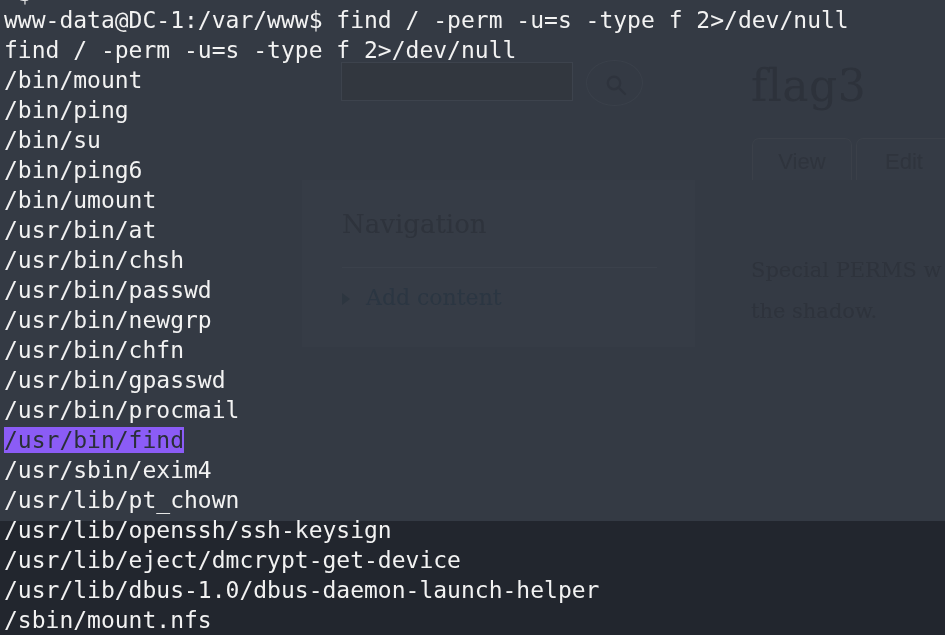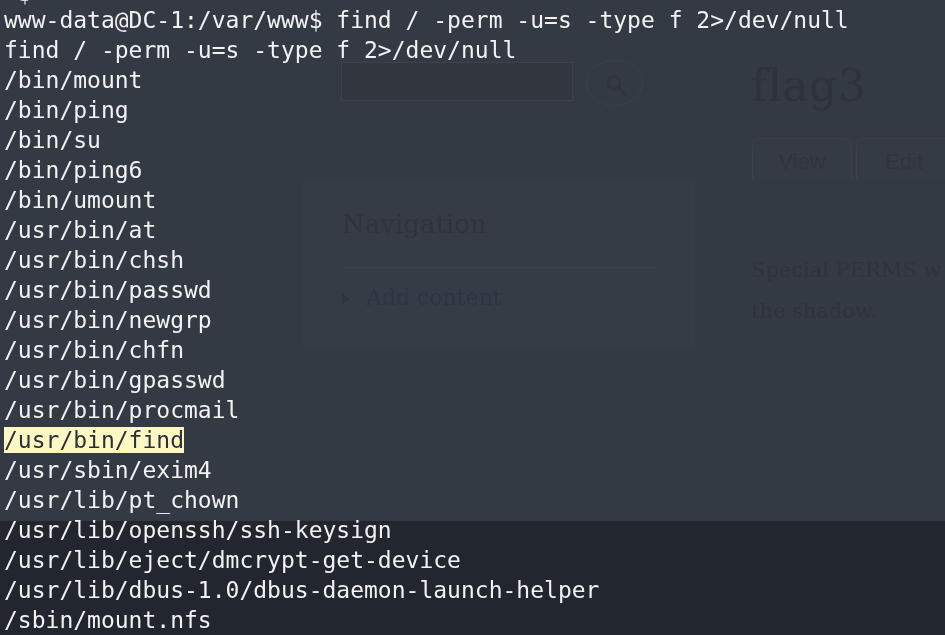--- a/index.html
+++ b/index.html
@@ -192,21 +192,21 @@
     white-space: pre;
     border-radius: 24px;
   }
   .tline {
     position: absolute;
     left: 4px;
     height: 30px;
     white-space: pre;
   }
   .tline .inv {
-    background: #fef9c3;
+    background: #8b5cf6;
     color: #2a2f38;
   }
   .clipped-top {
     position: absolute;
     left: 4px;
     top: -22px;
     height: 30px;
     color: #f2f2f2;
     opacity: 0.9;
     white-space: pre;

